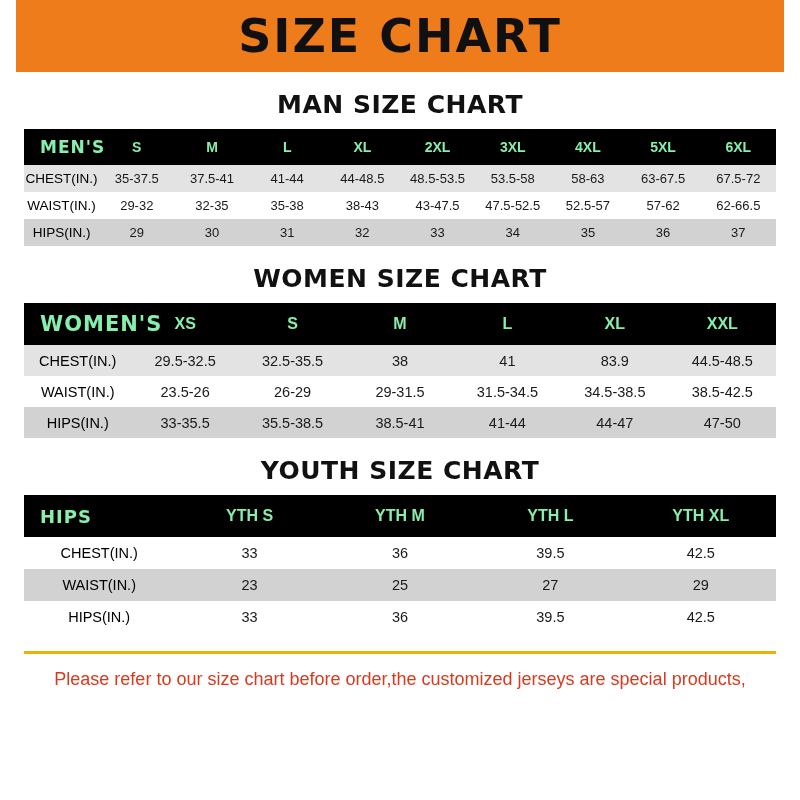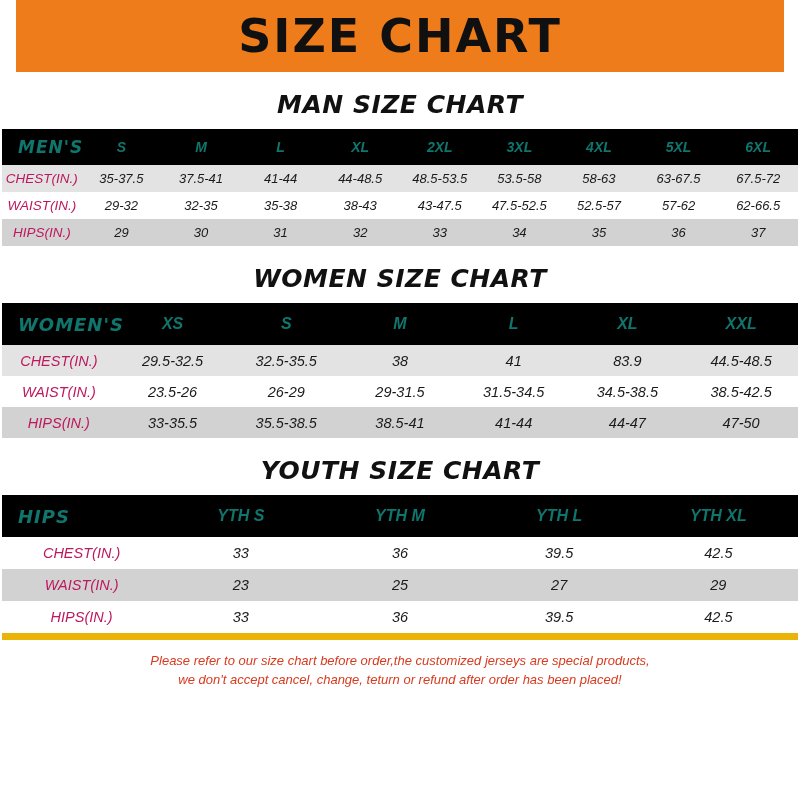--- a/index.html
+++ b/index.html
@@ -47,23 +47,22 @@
     top: 0;
     bottom: 0;
     width: 16px;
     background: #ffffff;
   }
   .banner-edge-left { left: 0; }
   .banner-edge-right { right: 0; }
 
   
   .content {
-    padding: 0 2px;
+    padding: 0 24px;
     box-sizing: border-box;
-    font-style: italic;
   }
   .section {
     margin-top: 18px;
   }
   .section-title {
     font-family: "DejaVu Sans", sans-serif;
     font-weight: bold;
     font-size: 25px;
     color: #111111;
     text-align: center;
@@ -80,59 +79,59 @@
     text-align: center;
     font-size: 13px;
     color: #1a1a1a;
     padding: 0;
     height: 27px;
     vertical-align: middle;
     font-family: "Liberation Sans", sans-serif;
   }
   table.size-table thead th {
     background: #000000;
-    color: #0f766e;
+    color: #86efac;
     height: 36px;
     font-size: 14px;
   }
   table.size-table thead th.label-cell {
     font-family: "DejaVu Sans", sans-serif;
     font-weight: bold;
     font-size: 17px;
     letter-spacing: 1px;
     text-align: left;
     padding-left: 16px;
   }
   table.size-table tbody td.label-cell {
     text-align: center;
     font-size: 13.5px;
-    color: #be185d;
+    color: #000000;
   }
   tr.row-shade-a td { background: #e3e3e3; }
   tr.row-shade-b td { background: #ffffff; }
   tr.row-shade-c td { background: #d2d2d2; }
 
   
   #women-table td,
   #women-table th { font-size: 14.5px; height: 31px; }
   #women-table thead th { font-size: 16px; height: 42px; }
-  #women-table thead th.label-cell { font-size: 18px; }
+  #women-table thead th.label-cell { font-size: 21px; }
 
   #youth-table td,
   #youth-table th { font-size: 14.5px; height: 32px; }
   #youth-table thead th { font-size: 16px; height: 42px; }
   #youth-table thead th.label-cell { font-size: 18px; }
 
   
   .footer-note {
-    margin-top: 0;
-    border-top: 7px solid #eab308;
+    margin-top: 18px;
+    border-top: 3px solid #eab308;
     padding: 12px 14px 6px 14px;
     color: #d83a1e;
-    font-size: 13px;
+    font-size: 18px;
     line-height: 1.45;
     text-align: center;
     font-family: "Liberation Sans", sans-serif;
   }
 </style>
 </head>
 <body>
 
 <div class="page">
 
@@ -281,17 +280,16 @@
             <td>36</td>
             <td>39.5</td>
             <td>42.5</td>
           </tr>
         </tbody>
       </table>
     </div>
 
     <div class="footer-note">
       <div>Please refer to our size chart before order,the customized jerseys are special products,</div>
-      <div>we don't accept cancel, change, teturn or refund after order has been placed!</div>
     </div>
 
   </div>
 </div>
 
 </body></html>

